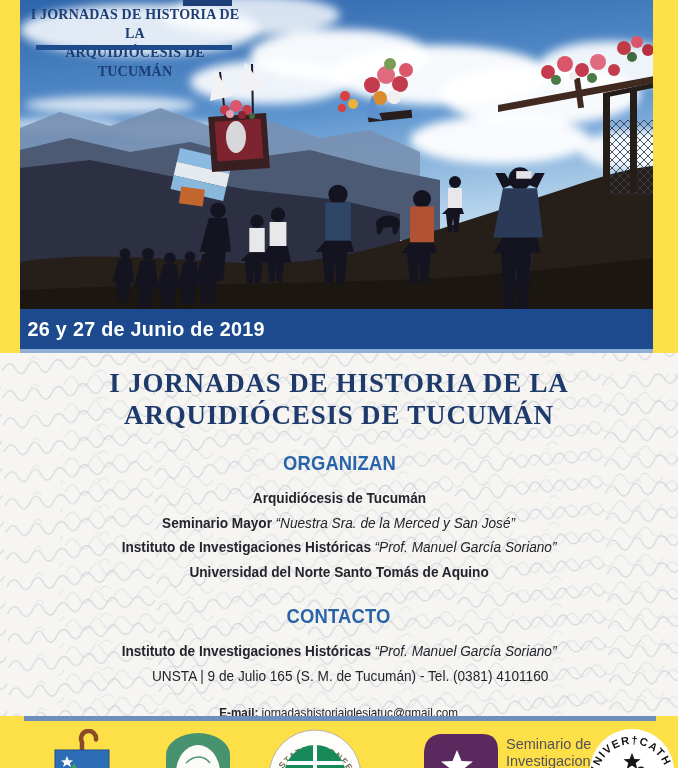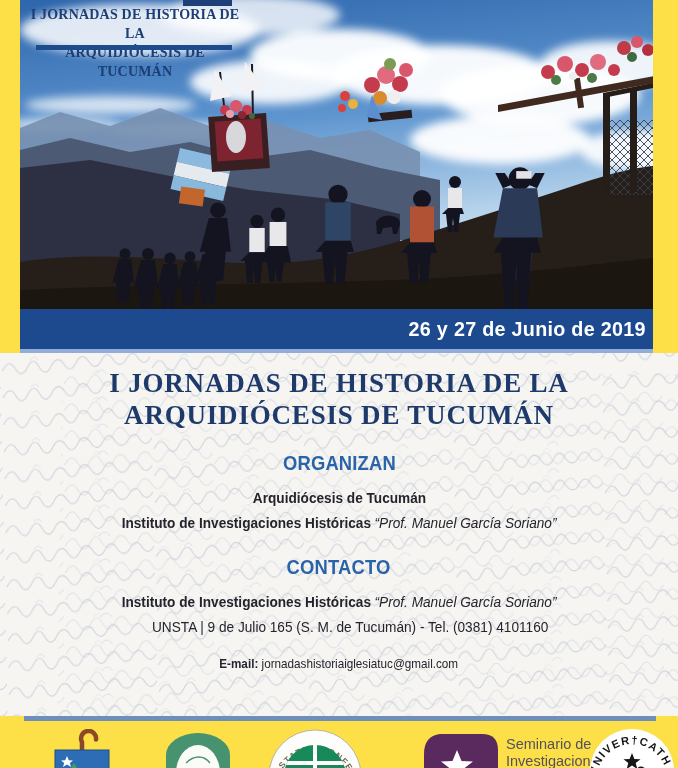--- a/index.html
+++ b/index.html
@@ -8,21 +8,21 @@
   
   .photo{position:absolute;left:20px;top:0;width:633px;height:309px;overflow:hidden;background:#5e95cf;}
   .photo svg{display:block;}
   .overlay-title{position:absolute;left:30px;top:5px;width:210px;text-align:center;
       font-family:"Liberation Serif",serif;font-weight:700;color:#1c3e74;
       font-size:14px;line-height:19px;letter-spacing:.2px;}
   .overlay-rule{position:absolute;left:36px;top:45px;width:196px;height:5px;background:#1d4b8c;}
   .top-snippet{position:absolute;left:183px;top:0;width:49px;height:6px;background:#1e3f78;}
   
   .datebar{position:absolute;left:20px;top:309px;width:633px;height:40px;background:#1d4a8e;
-      border-bottom:4px solid #92aed6;display:flex;align-items:center;justify-content:flex-end;}
+      border-bottom:4px solid #92aed6;display:flex;align-items:center;justify-content:flex-start;}
   .datebar span{color:#ffffff;font-size:21px;font-weight:600;display:inline-block;
       transform:scaleX(.94);letter-spacing:.3px;}
   
   .bodysec{position:absolute;left:0;top:353px;width:678px;height:363px;background:#f6f5f2;overflow:hidden;}
   .hw{position:absolute;left:0;top:0;}
   .content{position:relative;z-index:2;text-align:center;color:#25242c;}
   .main-title{margin-top:14px;font-family:"Liberation Serif",serif;font-weight:700;
       color:#1d3a6b;font-size:27px;line-height:32px;letter-spacing:.8px;}
   .sec-head{margin-top:21px;color:#2a64a8;font-weight:700;font-size:20px;letter-spacing:.2px;}
   .sec-head span{display:inline-block;transform:scaleX(.92);}
@@ -248,21 +248,23 @@
 
     <div class="content">
       <div class="main-title">
         <div>I JORNADAS DE HISTORIA DE LA</div>
         <div>ARQUIDIÓCESIS DE TUCUMÁN</div>
       </div>
 
       <div class="sec-head"><span>ORGANIZAN</span></div>
       <div class="lines">
         <div class="tline"><span class="in"><span class="b">Arquidiócesis de Tucumán</span></span></div>
+        <div class="tline"><span class="in"><span class="b">Seminario Mayor</span><span class="i">“Nuestra Sra. de la Merced y San José”</span></span></div>
         <div class="tline"><span class="in"><span class="b">Instituto de Investigaciones Históricas</span><span class="i">“Prof. Manuel García Soriano”</span></span></div>
+        <div class="tline"><span class="in"><span class="b">Universidad del Norte Santo Tomás de Aquino</span></span></div>
       </div>
 
       <div class="sec-head"><span>CONTACTO</span></div>
       <div class="lines">
         <div class="tline"><span class="in"><span class="b">Instituto de Investigaciones Históricas</span><span class="i">“Prof. Manuel García Soriano”</span></span></div>
         <div class="tline addr"><span class="in">UNSTA | 9 de Julio 165 (S. M. de Tucumán) - Tel. (0381) 4101160</span></div>
       </div>
       <div class="email-line">
         <span class="in" style="display:inline-block;transform:scaleX(.9);"><span class="b">E-mail:</span> <span>jornadashistoriaiglesiatuc@gmail.com</span></span>
       </div>

